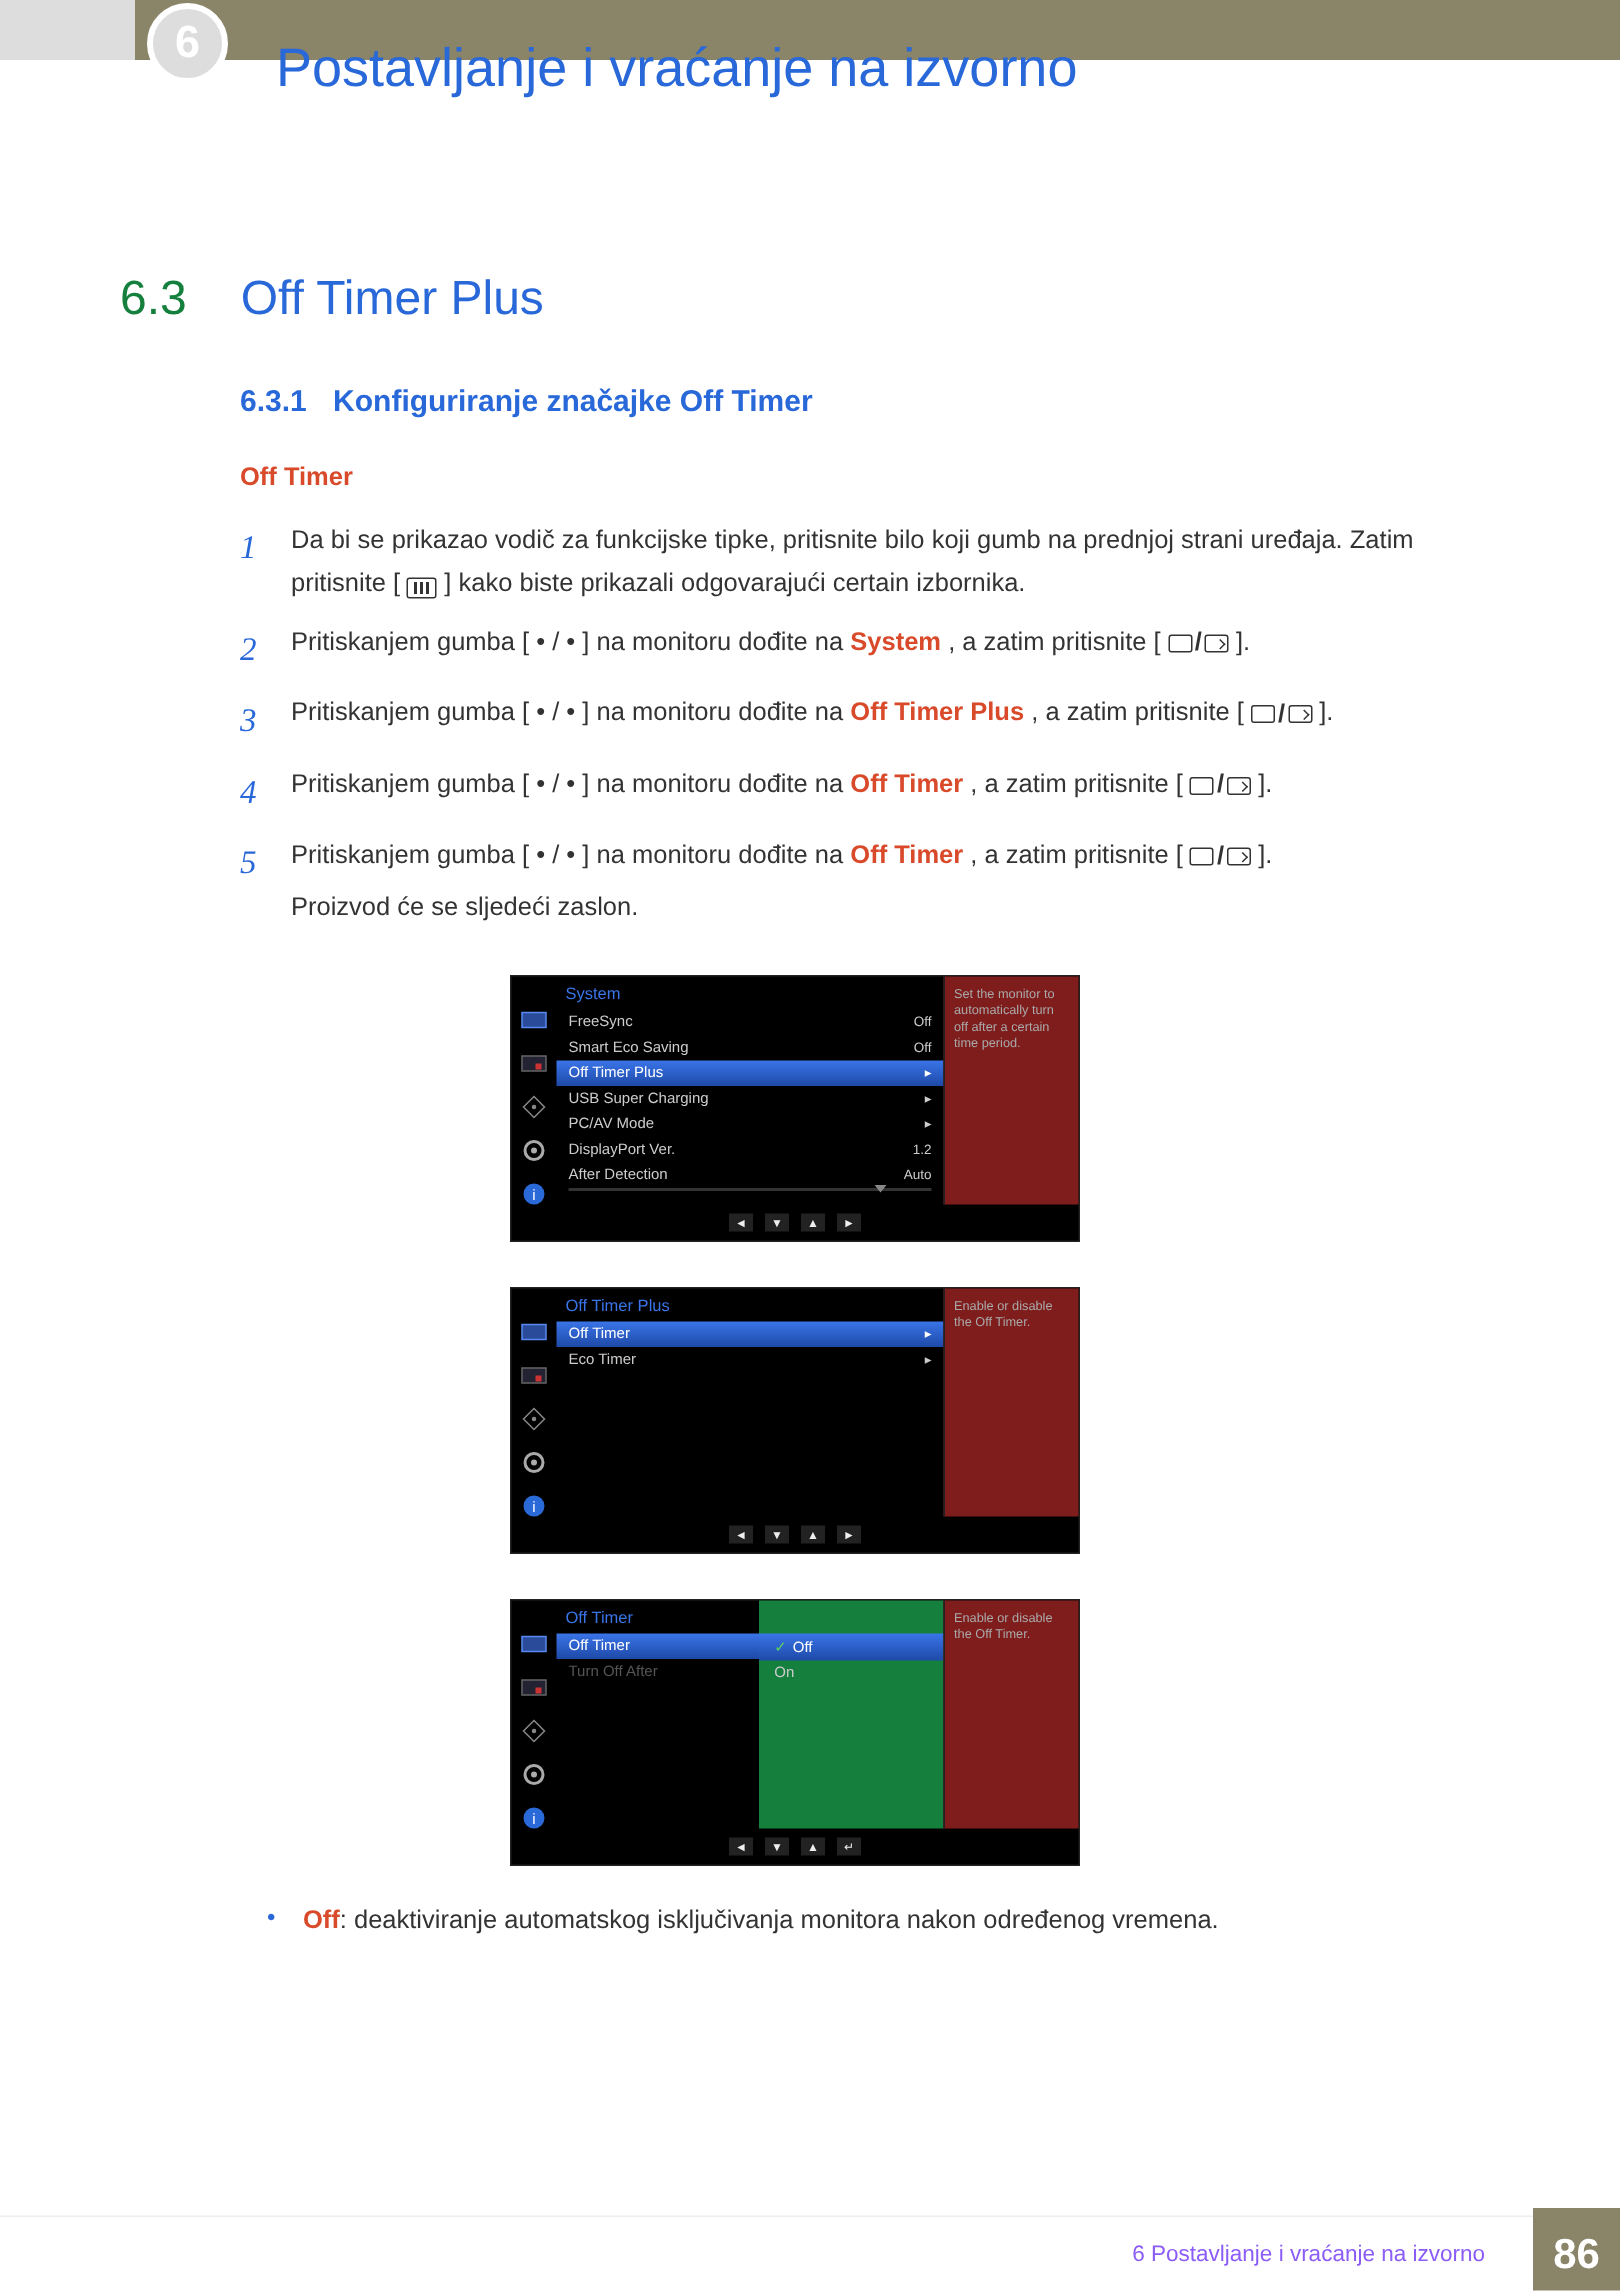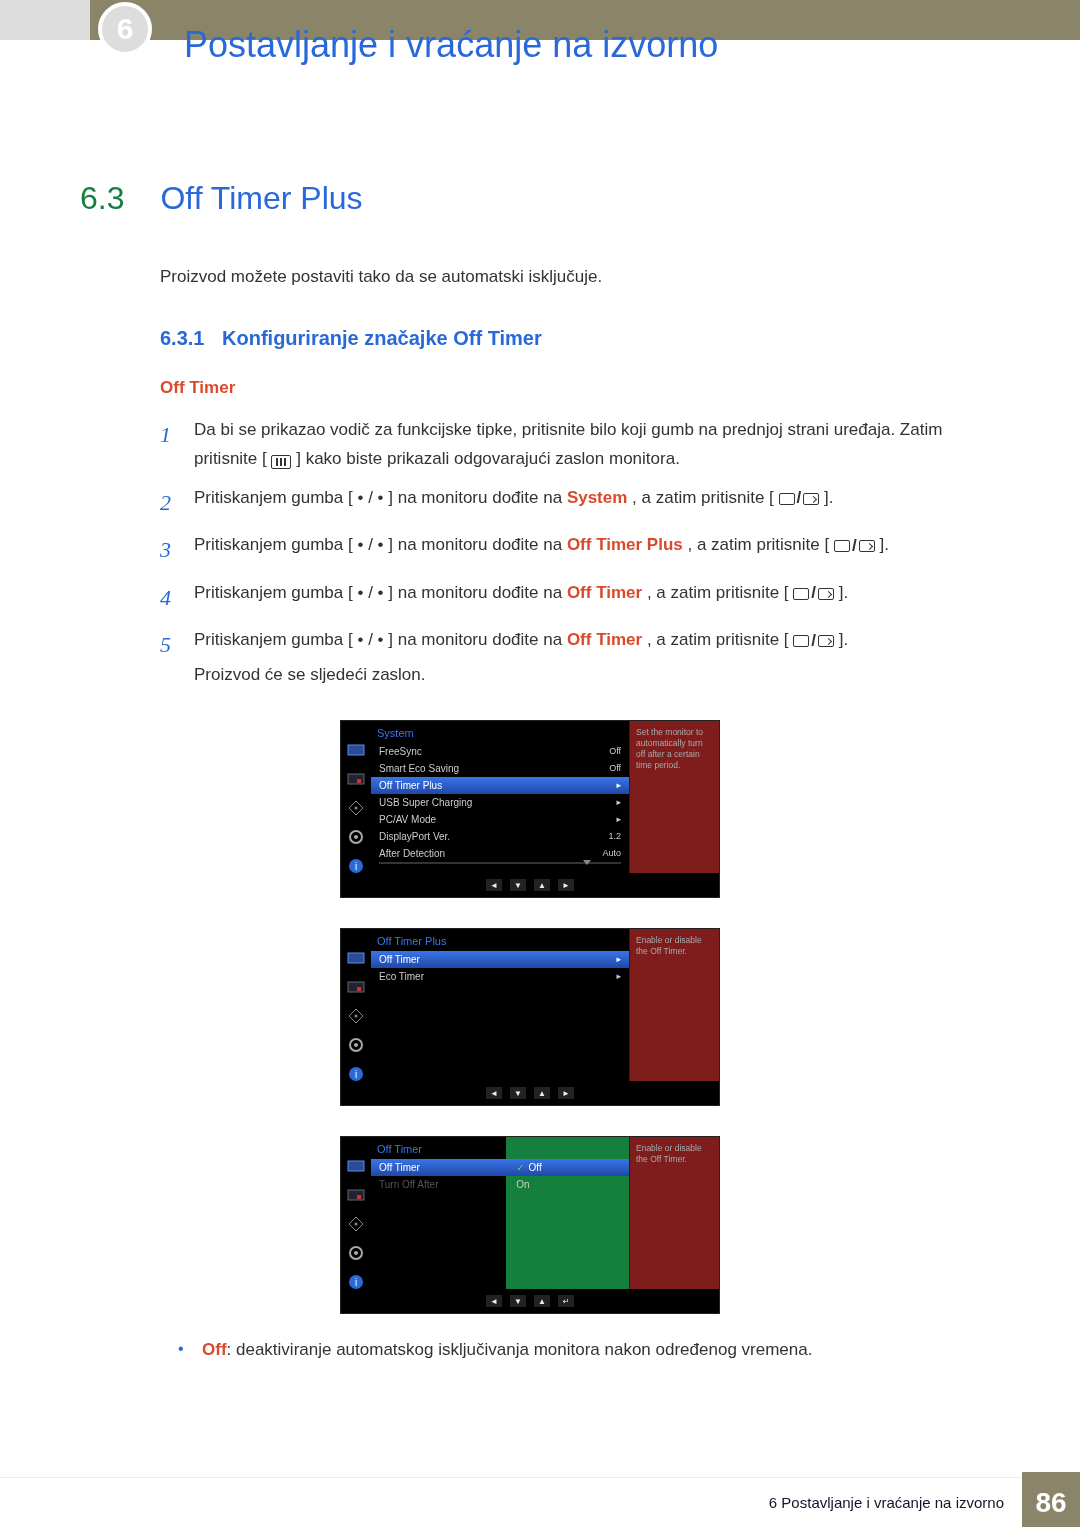--- a/index.html
+++ b/index.html
@@ -211,22 +211,22 @@
     bottom: 0; left: 0; right: 0;
     height: 50px;
     background: #fff;
     border-top: 1px solid #eee;
     display: flex;
     justify-content: flex-end;
     align-items: center;
     gap: 0;
   }
   .footer-text {
-    color: #0f172a; font-size: 15px;
-    padding-right: 18px;
+    color: #8b5cf6; font-size: 15px;
+    padding-right: 32px;
   }
   .footer-page {
     width: 58px; height: 62px;
     background: #8a8469;
     color: #fff;
     font-size: 28px;
     font-weight: bold;
     display: flex; align-items: center; justify-content: center;
   }
   .chapter-badge {
@@ -248,40 +248,39 @@
 <div class="top-gray"></div>
 <div class="chapter-badge">6</div>
 <div class="chapter-title">Postavljanje i vraćanje na izvorno</div>
 
 <div class="content">
   <div>
     <span class="section-num">6.3</span>
     <span class="section-title">Off Timer Plus</span>
   </div>
 
-  <div class="intro">Proizvod možete postaviti tako da se automatski isključuje.</div>
 
   <div class="subsection">
     <span class="subsection-num">6.3.1</span>
     <span>Konfiguriranje značajke Off Timer</span>
   </div>
 
   <div class="subheading">Off Timer</div>
 
   <div class="steps">
     <div class="step">
       <div class="step-num">1</div>
       <div class="step-text">
         <span>Da bi se prikazao vodič za funkcijske tipke, pritisnite bilo koji gumb na prednjoj strani uređaja. Zatim pritisnite [</span>
         <span class="icon-inline icon-menu-rect">
             <span></span>
             <span></span>
             <span></span>
           </span>
-        <span>] kako biste prikazali odgovarajući zaslon monitora.</span>
+        <span>] kako biste prikazali odgovarajući certain izbornika.</span>
       </div>
     </div>
 
     <div class="step">
       <div class="step-num">2</div>
       <div class="step-text">
         <span>Pritiskanjem gumba [ • / • ] na monitoru dođite na </span>
         <span class="hl">System</span>
         <span>, a zatim pritisnite [</span>
         <span class="icon-inline icon-ok">

